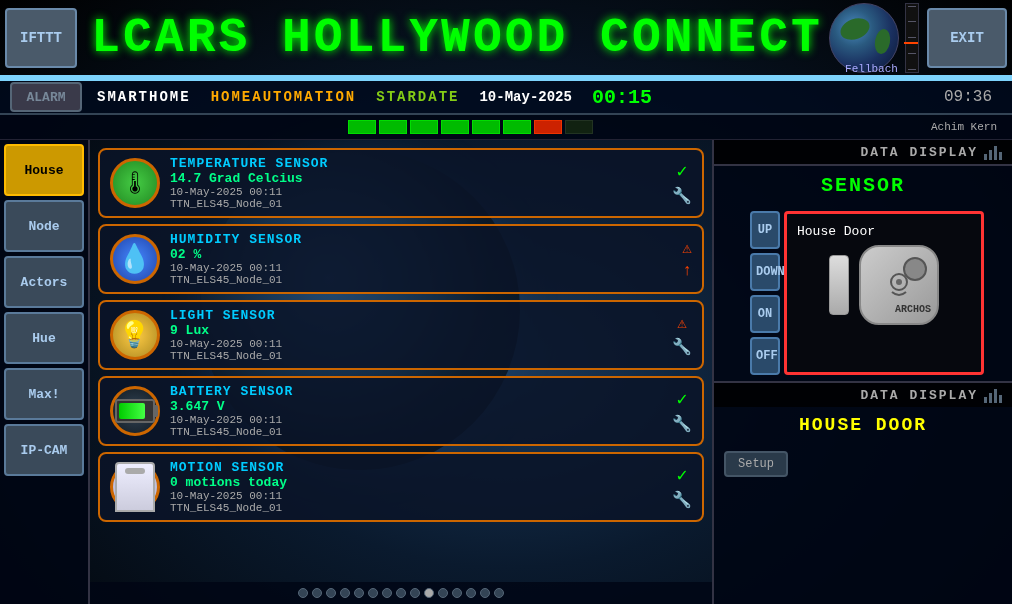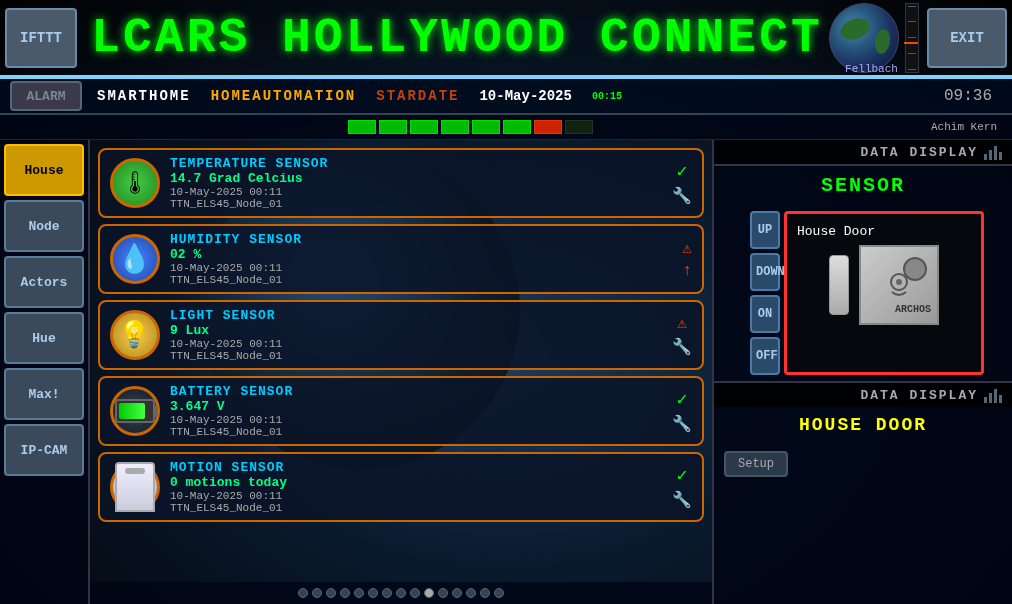--- a/index.html
+++ b/index.html
@@ -173,21 +173,21 @@
       border-radius: 4px;
     }
 
     
     .sub-header {
       display: flex;
       align-items: center;
       height: 40px;
       background: rgba(0,10,30,0.8);
       padding: 0 10px;
-      border-top: 4px solid #7dd3fc;
+      border-top: 6px solid #7dd3fc;
       border-bottom: 2px solid #334455;
     }
 
     .btn-alarm {
       background: #3a3a4a;
       color: #778899;
       border: 2px solid #556677;
       padding: 4px 10px;
       font-family: 'Courier New', monospace;
       font-size: 13px;
@@ -214,35 +214,35 @@
     }
 
     .homeautomation-label {
       color: #ffaa00;
       font-size: 14px;
       font-weight: bold;
       letter-spacing: 2px;
     }
 
     .stardate-label {
-      color: #c2410c;
+      color: #84cc16;
       font-size: 14px;
       font-weight: bold;
       letter-spacing: 2px;
     }
 
     .date-value {
       color: #ffffff;
       font-size: 14px;
       font-weight: bold;
     }
 
     .time-value {
       color: #00ff00;
-      font-size: 10px;
+      font-size: 20px;
       font-weight: bold;
     }
 
     .time-right {
       color: #aaaaaa;
       font-size: 16px;
       font-weight: normal;
       margin-left: auto;
       margin-right: 10px;
     }
@@ -563,21 +563,21 @@
       height: 60px;
       background: linear-gradient(to bottom, #ddd, #aaa);
       border-radius: 4px;
       border: 1px solid #999;
     }
 
     .door-sensor-main {
       width: 80px;
       height: 80px;
       background: linear-gradient(135deg, #cccccc, #999999);
-      border-radius: 0;
+      border-radius: 20px;
       border: 2px solid #888;
       display: flex;
       align-items: center;
       justify-content: center;
       position: relative;
     }
 
     .archos-logo {
       font-size: 10px;
       color: #333;

